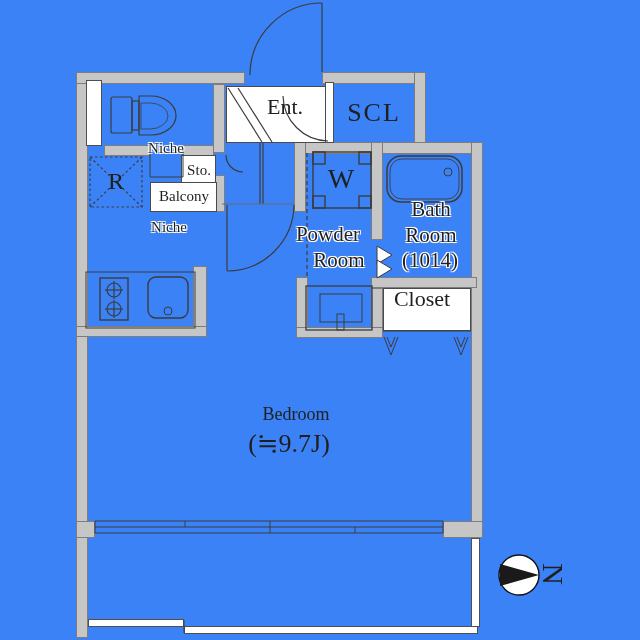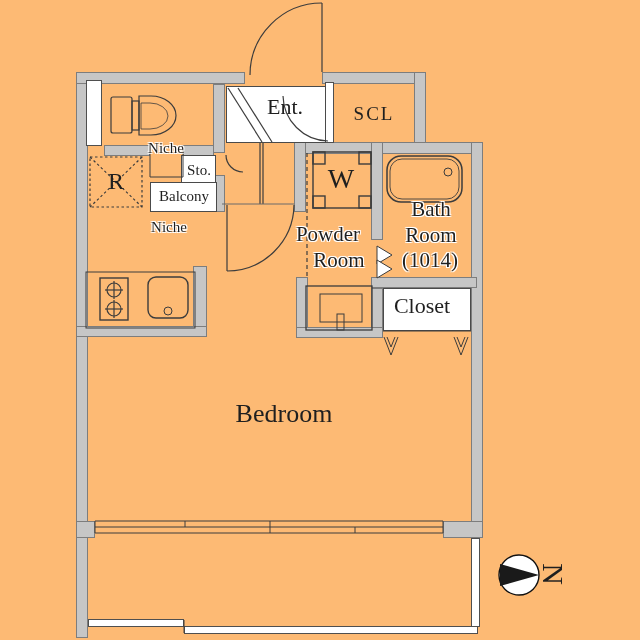--- a/index.html
+++ b/index.html
@@ -1,16 +1,16 @@
 <!DOCTYPE html>
 <html><head>
 <meta charset="utf-8">
 <style>
   html,body{margin:0;padding:0;background:#ffffff;}
-  .plan{position:relative;width:640px;height:640px;background:#fdba74;overflow:hidden;
+  .plan{position:relative;width:640px;height:640px;background:#3b82f6;overflow:hidden;
         font-family:"Liberation Serif","DejaVu Serif",serif;}
   .wall{position:absolute;background:#c6c6c6;border:1px solid #7d7d7d;box-sizing:border-box;}
   .twall{position:absolute;background:#ffffff;border:1px solid #4f4f4f;box-sizing:border-box;}
   .box{position:absolute;background:#ffffff;border:1px solid #4a4a4a;box-sizing:border-box;}
   .lbl{position:absolute;transform:translate(-50%,-50%);color:#1f1f1f;white-space:nowrap;line-height:1;z-index:30;}
   .halo{text-shadow:-1px -1px 0 #fff,1px -1px 0 #fff,-1px 1px 0 #fff,1px 1px 0 #fff,0 0 2px #fff;}
   .rot{transform:translate(-50%,-50%) rotate(90deg);}
   svg.linework{position:absolute;left:0;top:0;z-index:20;pointer-events:none;}
   .boxes{z-index:10;}
 </style>
@@ -163,29 +163,30 @@
       </g>
 
       <g>
         <circle cx="519" cy="575" r="20" stroke="#111111" stroke-width="1.4" fill="#ffffff"></circle>
         <polygon points="500,564 539,575 500,586" fill="#1a1a1a" stroke="none"></polygon>
       </g>
     </g>
   </svg>
 
   <div class="lbl" style="left:285px;top:107px;font-size:22px">Ent.</div>
-  <div class="lbl" style="left:374px;top:113px;font-size:19px;letter-spacing:2px">SCL</div>
+  <div class="lbl" style="left:374px;top:113px;font-size:26px;letter-spacing:2px">SCL</div>
   <div class="lbl halo" style="left:166px;top:148px;font-size:15px">Niche</div>
   <div class="lbl halo" style="left:199px;top:170px;font-size:15px">Sto.</div>
   <div class="lbl halo" style="left:184px;top:196px;font-size:15px">Balcony</div>
   <div class="lbl halo" style="left:169px;top:227px;font-size:15px">Niche</div>
   <div class="lbl" style="left:116px;top:181px;font-size:24px">R</div>
   <div class="lbl" style="left:341px;top:179px;font-size:28px">W</div>
   <div class="lbl halo" style="left:328px;top:234px;font-size:21px">Powder</div>
   <div class="lbl halo" style="left:339px;top:260px;font-size:21px">Room</div>
   <div class="lbl halo" style="left:431px;top:209px;font-size:21px">Bath</div>
   <div class="lbl halo" style="left:431px;top:235px;font-size:21px">Room</div>
   <div class="lbl halo" style="left:430px;top:260px;font-size:21px">(1014)</div>
-  <div class="lbl" style="left:422px;top:306px;font-size:22px">Closet</div>
-  <div class="lbl" style="left:284px;top:414px;font-size:26px">Bedroom</div>
+  <div class="lbl" style="left:422px;top:299px;font-size:22px">Closet</div>
+  <div class="lbl" style="left:296px;top:414px;font-size:18px">Bedroom</div>
+  <div class="lbl" style="left:289px;top:444px;font-size:26px">(≒9.7J)</div>
   <div class="lbl rot" style="left:553px;top:574px;font-size:30px">N</div>
 
 </div>
 
 </body></html>

